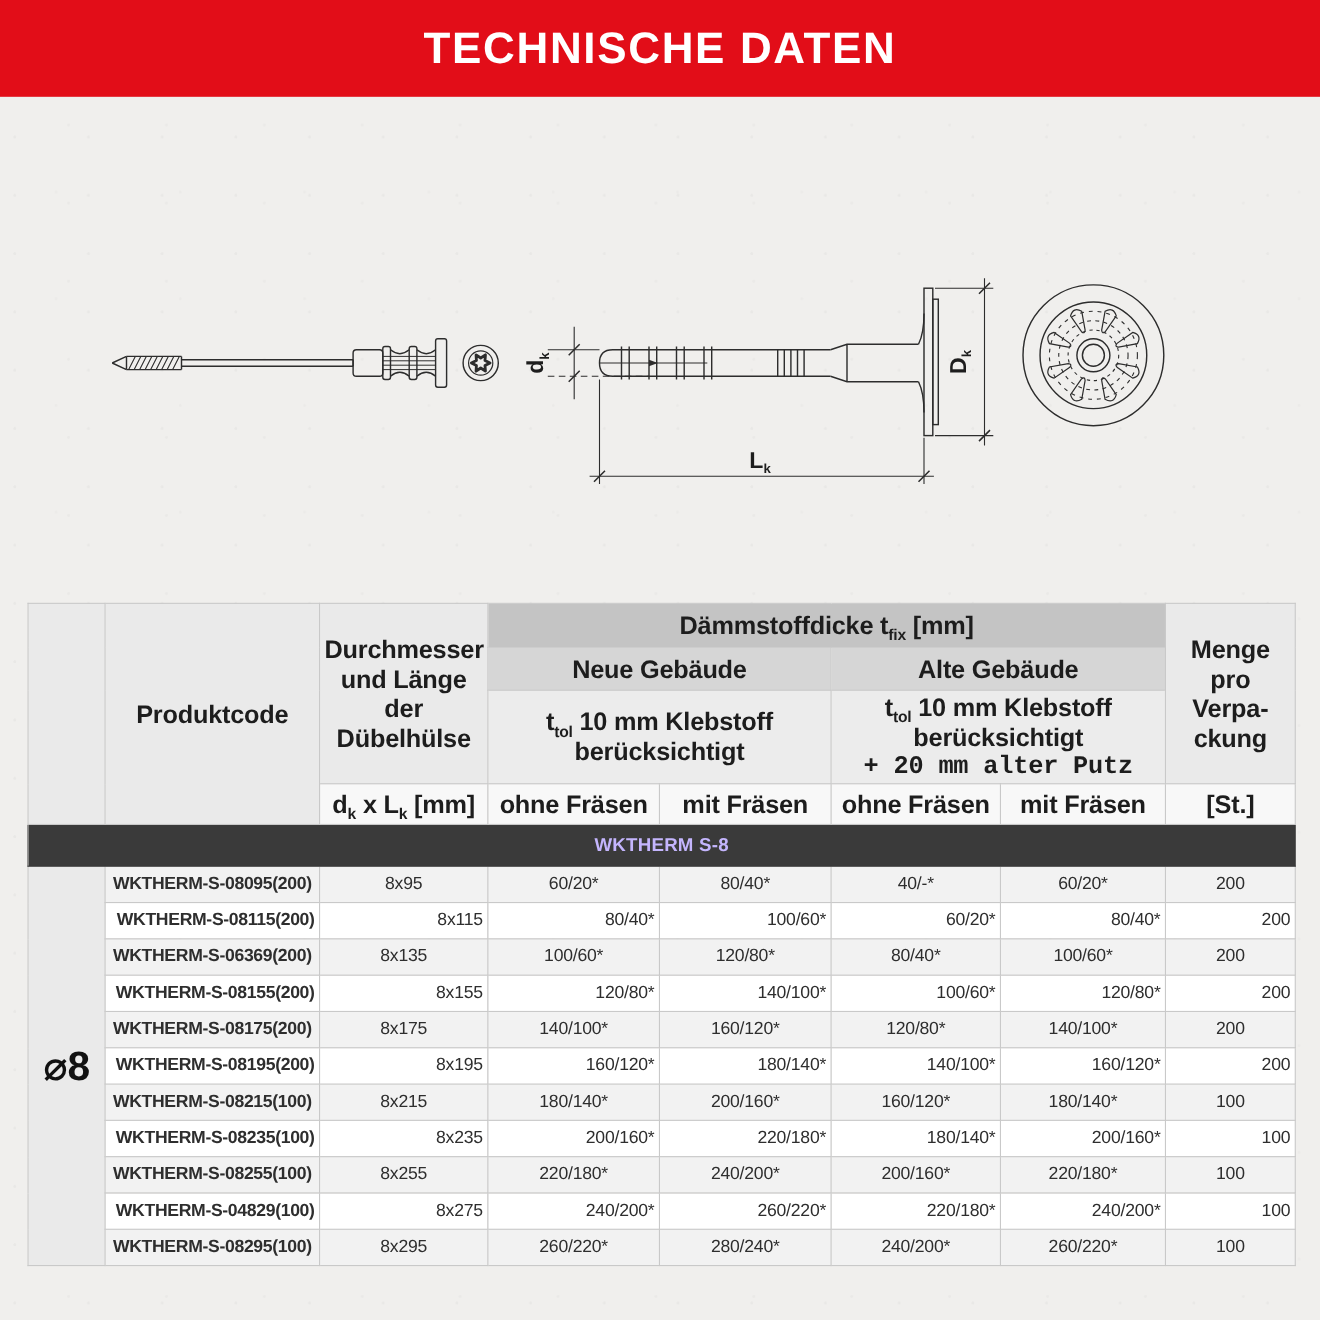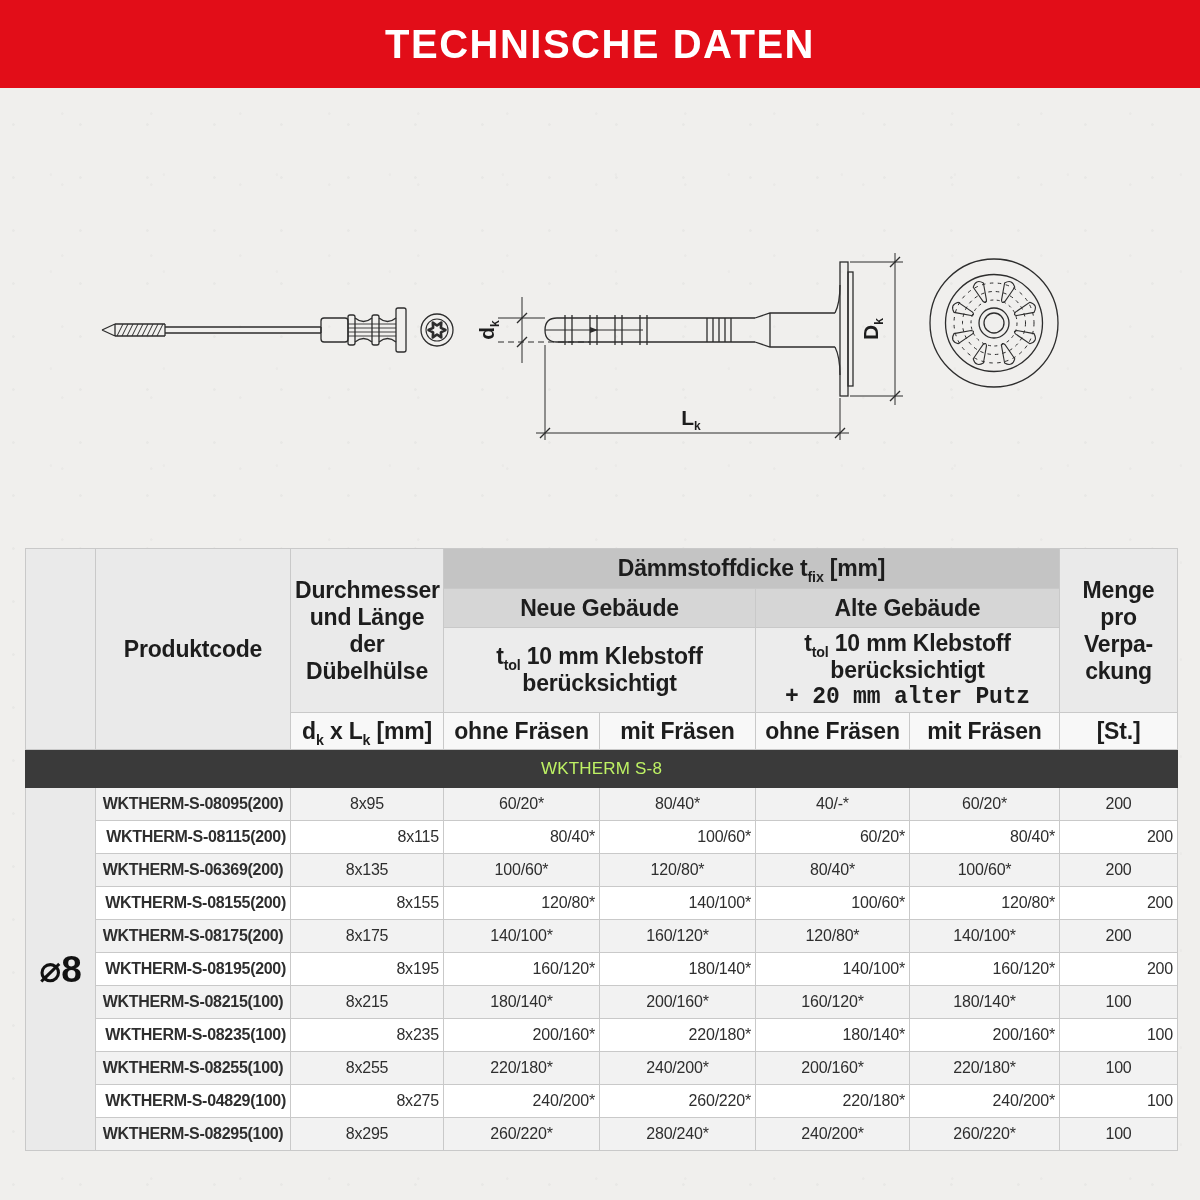--- a/index.html
+++ b/index.html
@@ -41,21 +41,21 @@
     vertical-align:middle; overflow:hidden;
   }
   .tech-table th { font-weight:bold; font-size:23px; }
   .hdr-light   { background:#eaeaea; }
   .hdr-dark    { background:#c4c4c4; }
   .hdr-mid     { background:#d6d6d6;margin-left:28px; }
   .hdr-ttol    { background:#ececec; font-size:16px; }
   .hdr-sub     { background:#f8f8f8; font-weight:bold; font-size:16px; }
   .pre-line    { white-space:pre-line; }
   .band td {
-    background:#3a3a3a; color:#bef264; font-weight:normal; font-size:17px;
+    background:#3a3a3a; color:#c4b5fd; font-weight:bold; font-size:17px;
     border:1px solid #3a3a3a; height:33px; letter-spacing:0.2px;
   }
   .row-h1 { height:40px; } .row-h2 { height:39px; }
   .row-h3 { height:63px; } .row-h4 { height:37px; }
   tbody tr { height:33px; }
   tbody tr.odd  td { background:#f2f2f2; }
   tbody tr.even td { background:#ffffff;text-align:right; }
   tbody td.code { font-weight:bold; letter-spacing:-0.3px; }
   tbody td { color:#2e2e2e; }
   td.dia-cell {

